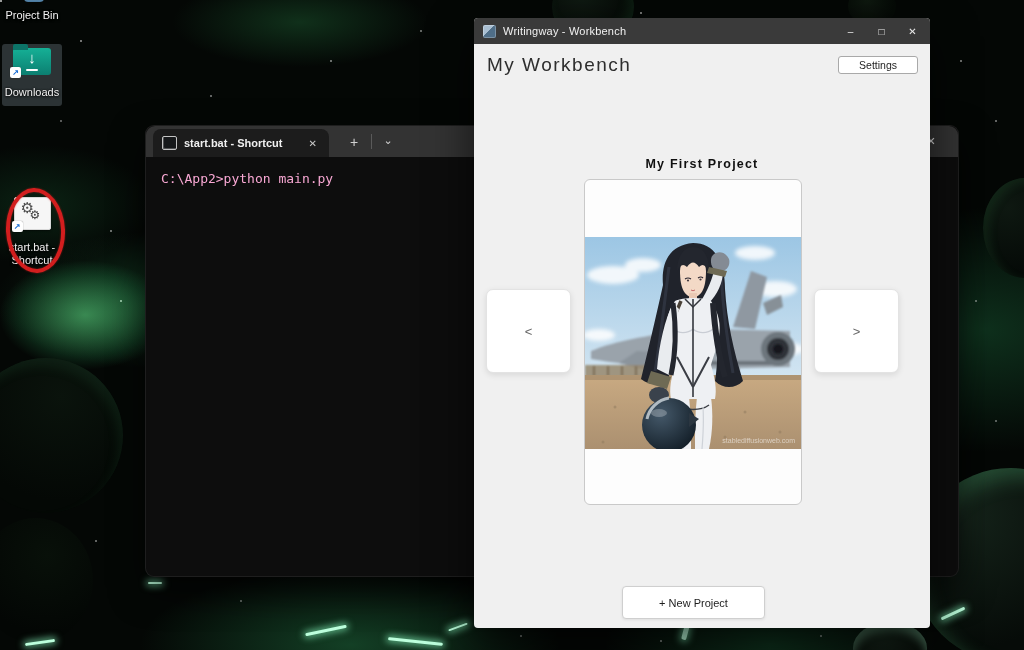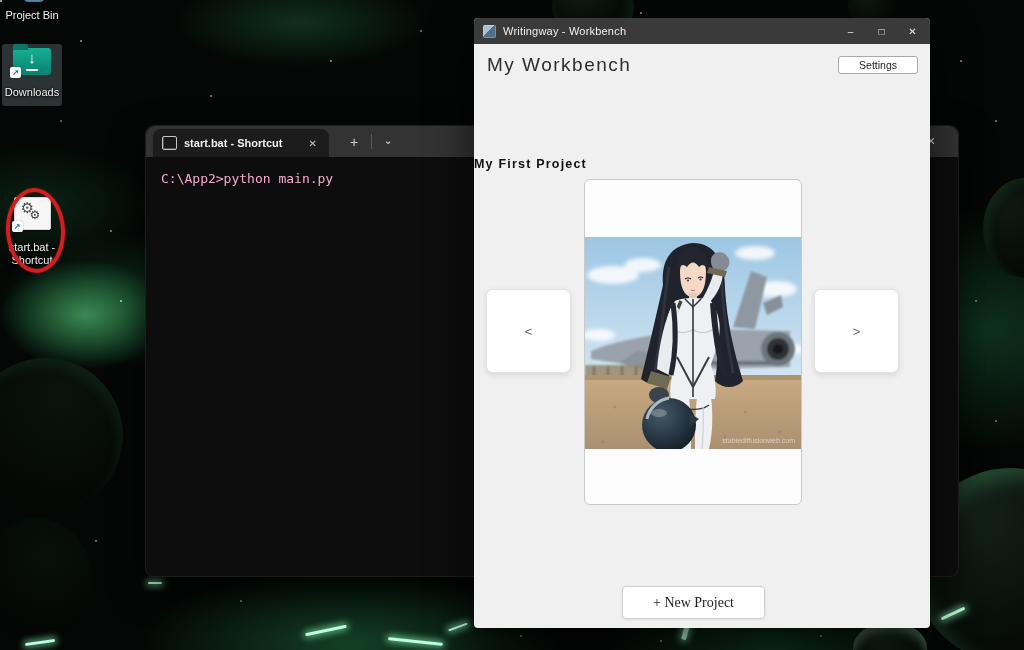--- a/index.html
+++ b/index.html
@@ -86,28 +86,28 @@
     box-shadow:0 18px 46px rgba(0,0,0,.65);overflow:hidden;}
   .wb-bar{position:relative;height:26px;background:#3a3a3a;display:flex;align-items:center;}
   .wb-ico{width:13px;height:13px;margin:0 7px 0 9px;border-radius:2px;background:linear-gradient(135deg,#a9bfd2 0 45%,#4f6e88 45%);
     box-shadow:inset 0 0 0 1px rgba(255,255,255,.25);}
   .wb-title{font-size:11px;color:#f0f0f0;letter-spacing:.2px;}
   .wb-ctrls{position:absolute;right:2px;top:0;height:26px;display:flex;}
   .wb-ctrls span{width:31px;height:26px;display:flex;align-items:center;justify-content:center;font-size:10px;color:#e9e9e9;}
   .wb-h1{position:absolute;left:13px;top:36px;font-size:19px;color:#2e2e2e;letter-spacing:1.5px;font-weight:400;}
   .btn{background:#fff;border:1px solid #cfcfcf;border-radius:4px;color:#1d1d1d;display:flex;align-items:center;justify-content:center;box-sizing:border-box;}
   .wb-settings{position:absolute;right:12px;top:38px;height:18px;padding:0 20px;font-size:10.5px;border-radius:3px;border-color:#a9a9a9;}
-  .wb-ptitle{position:absolute;left:0;top:139px;width:100%;font-size:12.5px;font-weight:bold;letter-spacing:1.2px;color:#101010;}
+  .wb-ptitle{position:absolute;left:0;top:139px;width:100%;text-align:center;font-size:12.5px;font-weight:bold;letter-spacing:1.2px;color:#101010;}
   .wb-card{position:absolute;left:110px;top:161px;width:218px;height:326px;background:#fdfdfd;border:1px solid #c9c9c9;border-radius:6px;box-sizing:border-box;}
   .wb-cover{position:absolute;left:0px;top:57px;width:216px;height:212px;overflow:hidden;}
   .wb-arrow{position:absolute;width:85px;height:84px;border-radius:7px;border-color:#e3e3e3;font-size:13px;color:#666;
     box-shadow:0 2px 6px rgba(0,0,0,.10);}
   .wb-prev{left:12px;top:271px;}
   .wb-next{left:340px;top:271px;}
-  .wb-new{position:absolute;left:148px;top:568px;width:143px;height:33px;font-size:14px;box-shadow:0 1px 3px rgba(0,0,0,.08);font-family:Liberation Serif, serif;}
+  .wb-new{position:absolute;left:148px;top:568px;width:143px;height:33px;font-size:11px;box-shadow:0 1px 3px rgba(0,0,0,.08);}
 </style>
 </head>
 <body>
 
 <div id="screen">
   <div class="stars"></div>
   <div class="asteroid a1"></div>
   <div class="asteroid a2"></div>
   <div class="asteroid a3"></div>
   <div class="asteroid a4"></div>

